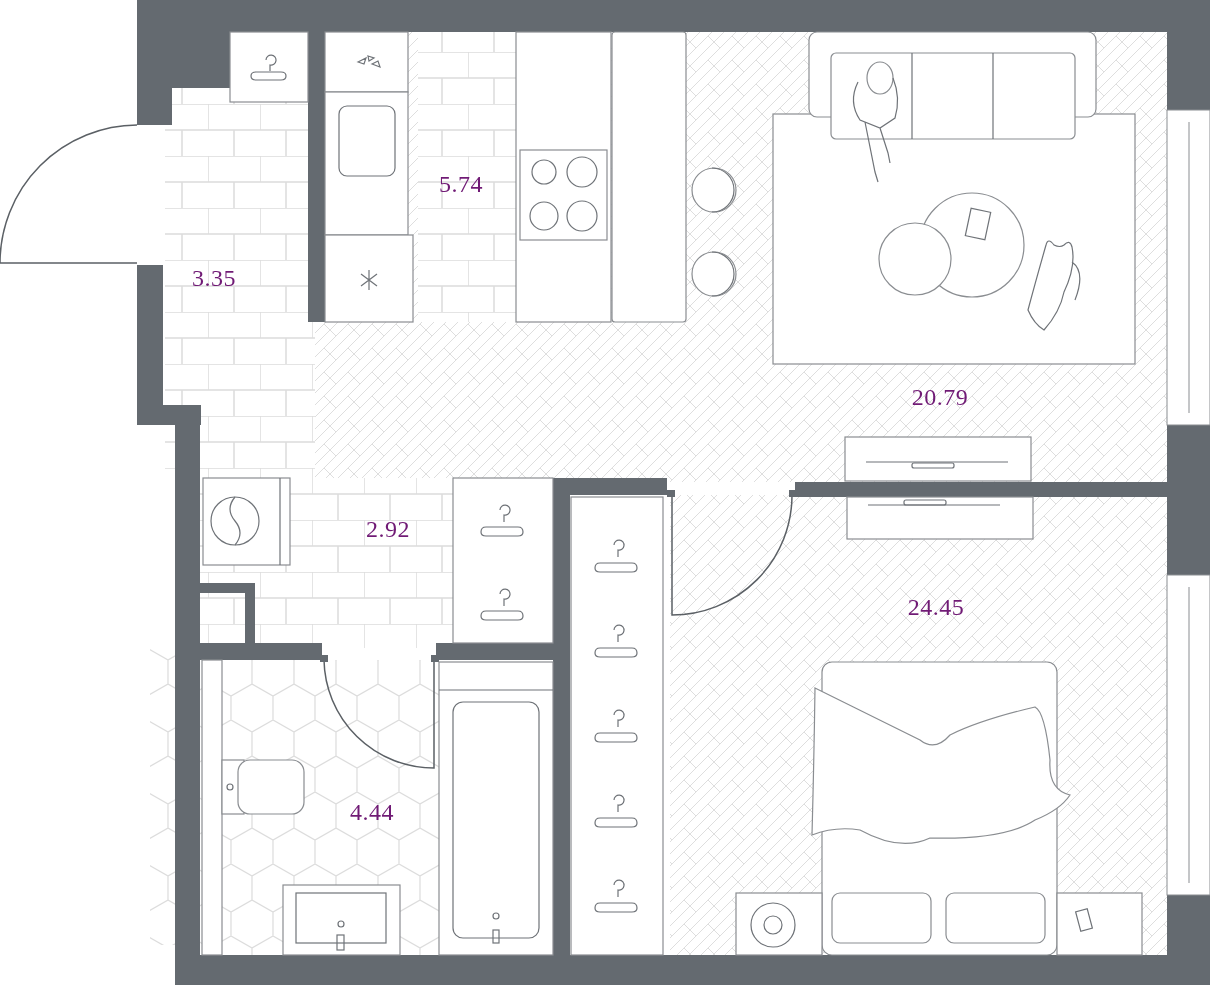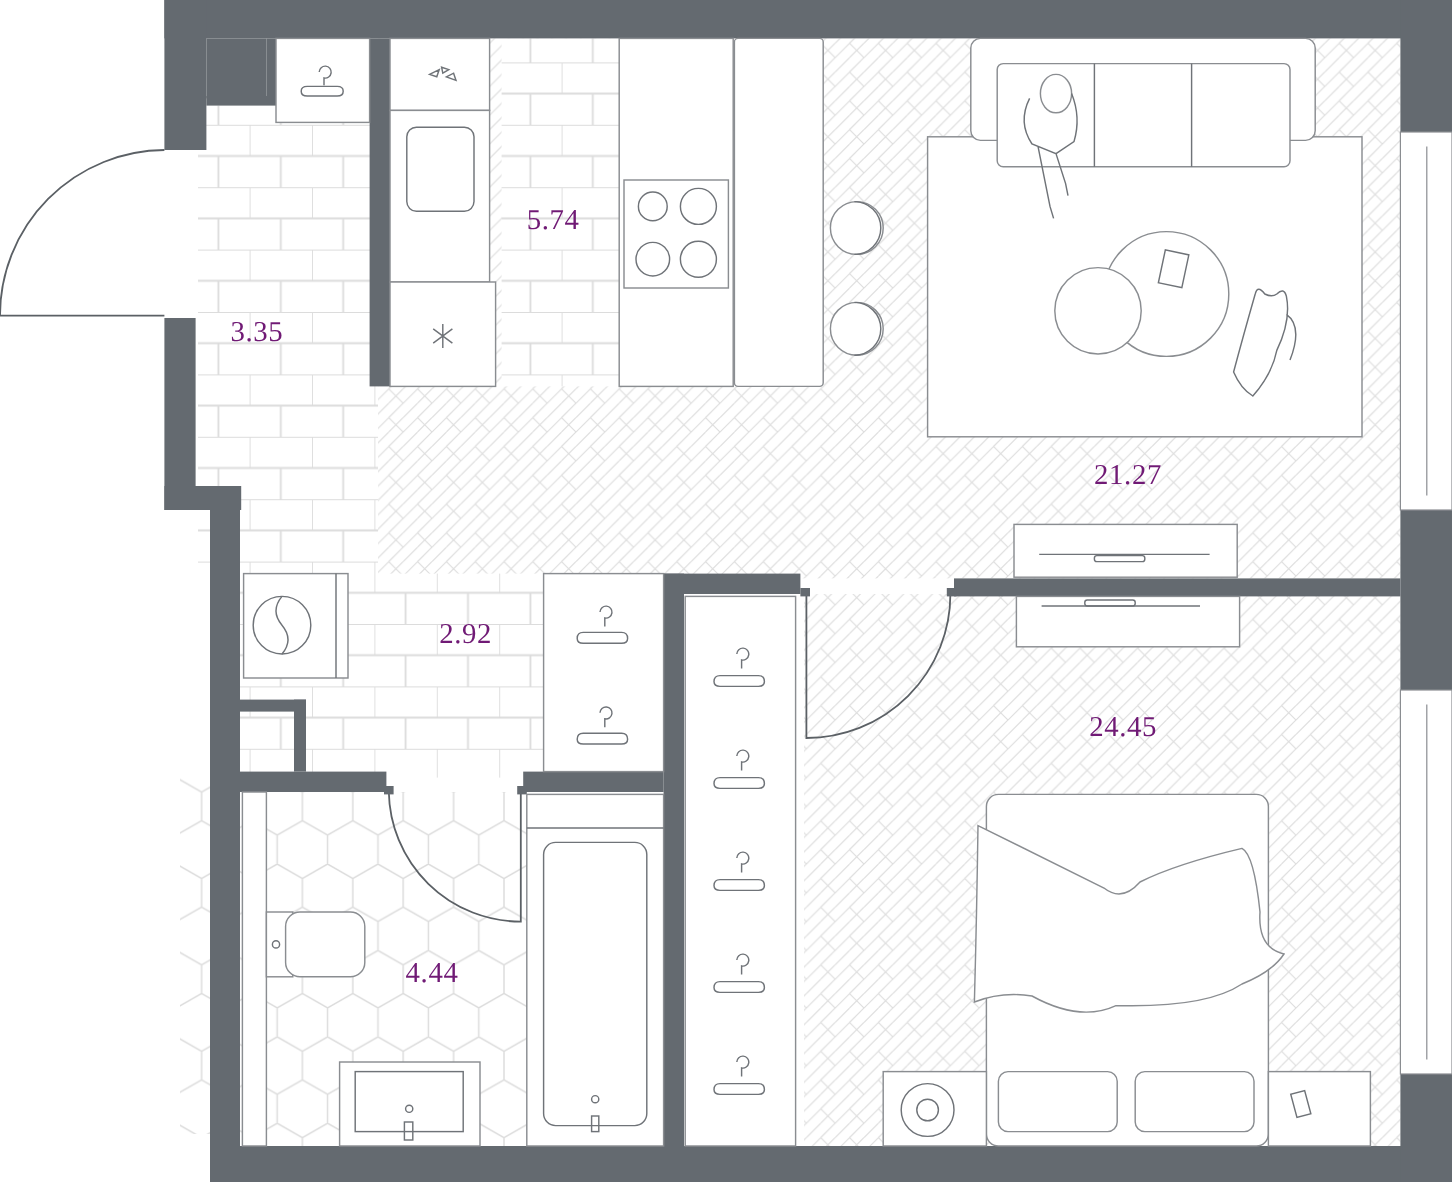--- a/index.html
+++ b/index.html
@@ -196,16 +196,16 @@
     <rect class="fix" x="439" y="662" width="114" height="293"></rect>
     <line class="thin" x1="439" y1="690" x2="553" y2="690"></line>
     <rect class="thin" x="453" y="702" width="86" height="236" rx="10"></rect>
     <circle class="thin" cx="496" cy="916" r="3"></circle>
     <rect class="thin" x="493" y="930" width="6" height="13"></rect>
   </g>
 </svg>
 
 <div class="area-label" style="left:214px;top:278px;">3.35</div>
 <div class="area-label" style="left:461px;top:184px;">5.74</div>
-<div class="area-label" style="left:940px;top:397px;">21.27</div>
+<div class="area-label" style="left:940px;top:397px;">20.79</div>
 <div class="area-label" style="left:388px;top:529px;">2.92</div>
-<div class="area-label" style="left:360px;top:812px;">4.44</div>
+<div class="area-label" style="left:372px;top:812px;">4.44</div>
 <div class="area-label" style="left:936px;top:607px;">24.45</div>
 
 </body></html>

